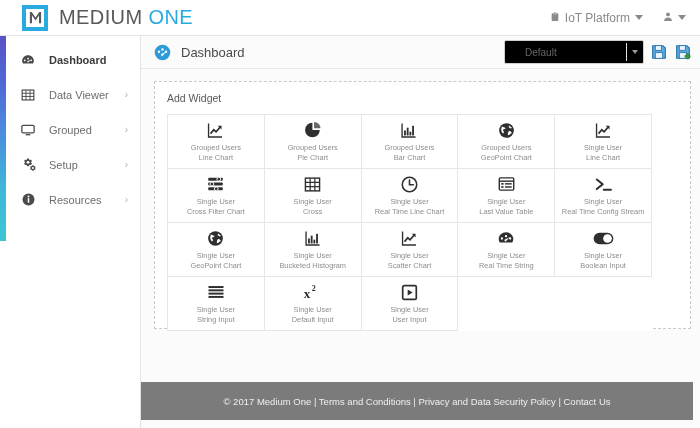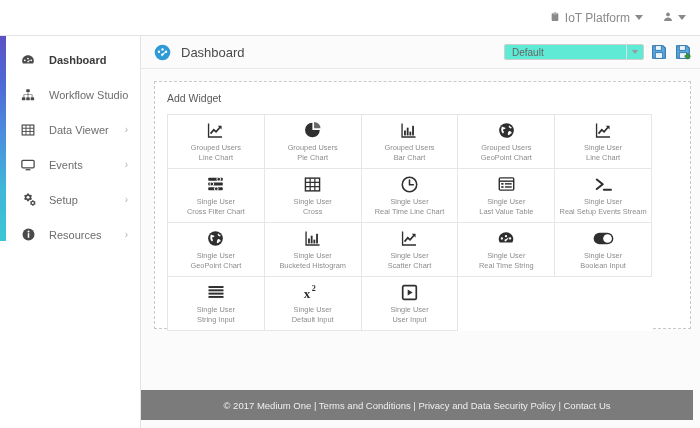--- a/index.html
+++ b/index.html
@@ -77,23 +77,23 @@
     background: #fbfbfb; display: flex; flex-direction: column;
   }
   .content-head {
     height: 33px; background: #fbfbfb; border-bottom: 1px solid #e8e8e8;
     display: flex; align-items: center; padding: 0 8px 0 13px; flex: 0 0 33px;
   }
   .ch-icon { width: 17px; height: 17px; display: flex; align-items: center; }
   .ch-title { margin-left: 10px; font-size: 13px; color: #4a4a4a; }
   .ch-right { margin-left: auto; display: flex; align-items: center; gap: 6px; }
   .select-box {
-    width: 140px; height: 16px; border: 1px solid #cfcfcf; background: #5eead4;
+    width: 140px; height: 24px; border: 1px solid #cfcfcf; background: #000000;
     display: flex; align-items: center; font-size: 10px; color: #666;
-    padding-left: 7px; border-radius: 2px; cursor: pointer;
+    padding-left: 20px; border-radius: 2px; cursor: pointer;
   }
   .select-arrow {
     margin-left: auto; width: 17px; height: 18px;
     border-left: 1px solid #e0e0e0;
     display: flex; align-items: center; justify-content: center;
   }
   .select-arrow i {
     width: 0; height: 0; border-left: 3.5px solid transparent;
     border-right: 3.5px solid transparent; border-top: 4px solid #999;
     display: block;
@@ -123,31 +123,39 @@
     height: 19px; display: flex; align-items: center; justify-content: center;
     color: #2f2f2f; margin-bottom: 3px;
   }
   .w-l1, .w-l2 {
     font-size: 7.4px; color: #8d8d8d; line-height: 10px; text-align: center;
     white-space: nowrap;
   }
 
   
   .footer {
-    position: absolute; left: 141px; bottom: 8px; width: 552px; height: 30px;
+    position: absolute; left: 141px; bottom: 8px; width: 552px; height: 38px;
     background: #7b7b7b; display: flex; align-items: center; justify-content: center;
   }
   .footer-text { font-size: 9.5px; color: #f0f0f0; }
 </style>
 </head>
 <body>
 
 <div class="app">
 
   <div class="topbar">
+    <div class="brand">
+      <span class="logo-mark">
+        <svg width="15" height="15" viewBox="0 0 24 24" aria-hidden="true">
+          <path d="M3 21 V3 h3 l6 9 6-9 h3 v18 h-3.4 V8.6 L12.2 16.6 6.4 8.6 V21 Z" fill="#58595b"></path>
+        </svg>
+      </span>
+      <span class="brand-text"><span class="brand-medium">MEDIUM</span> <span class="brand-one">ONE</span></span>
+    </div>
 
     <div class="topbar-right">
       <div class="tb-item">
         <span>
           <svg width="10" height="11" viewBox="0 0 24 24">
               <rect x="4" y="4" width="16" height="19" rx="2" fill="#8a8a8a"></rect>
               <rect x="8.5" y="1.5" width="7" height="4.5" rx="1.4" fill="#8a8a8a" stroke="#fff" stroke-width="1.2"></rect>
             </svg>
         </span>
         <span>IoT Platform</span>
@@ -176,53 +184,40 @@
               <circle cx="6.5" cy="12.5" r="1.5" fill="#fff"></circle>
               <circle cx="12" cy="9.6" r="1.5" fill="#fff"></circle>
               <circle cx="17.5" cy="12.5" r="1.5" fill="#fff"></circle>
               <path d="M12 16.5 16.4 11.4 10.5 14.3Z" fill="#fff"></path>
             </svg>
         </span>
         <span class="nav-label">Dashboard</span>
         <span class="nav-chev"></span>
       </div>
 
-      <div class="nav-item">
-        <span class="nav-icon">
-          <svg width="14" height="14" viewBox="0 0 24 24" fill="#4a4a4a">
-              <rect x="9" y="2" width="6" height="5" rx="1"></rect>
-              <rect x="1.5" y="16" width="6" height="5" rx="1"></rect>
-              <rect x="9" y="16" width="6" height="5" rx="1"></rect>
-              <rect x="16.5" y="16" width="6" height="5" rx="1"></rect>
-              <path d="M11.4 7h1.2v4h-1.2Zm-7 4h15.2v1.2H4.4Zm0 1h1.2v4H4.4Zm7 0h1.2v4h-1.2Zm7 0h1.2v4h-1.2Z"></path>
-            </svg>
-        </span>
-        <span class="nav-label">Workflow Studio</span>
-        <span class="nav-chev"></span>
-      </div>
 
       <div class="nav-item">
         <span class="nav-icon">
           <svg width="14" height="14" viewBox="0 0 24 24">
               <rect x="2" y="3.5" width="20" height="17" fill="none" stroke="#4a4a4a" stroke-width="2"></rect>
               <path d="M2 9h20M2 14.5h20M8.5 3.5v17M15.5 3.5v17" stroke="#4a4a4a" stroke-width="1.6"></path>
             </svg>
         </span>
         <span class="nav-label">Data Viewer</span>
         <span class="nav-chev">›</span>
       </div>
 
       <div class="nav-item">
         <span class="nav-icon">
           <svg width="14" height="14" viewBox="0 0 24 24">
               <rect x="1.5" y="4" width="21" height="13" rx="2" fill="none" stroke="#4a4a4a" stroke-width="2.2"></rect>
               <rect x="8" y="19" width="8" height="2.2" fill="#4a4a4a"></rect>
             </svg>
         </span>
-        <span class="nav-label">Events</span>
+        <span class="nav-label">Grouped</span>
         <span class="nav-chev">›</span>
       </div>
 
       <div class="nav-item">
         <span class="nav-icon">
           <svg width="15" height="14" viewBox="0 0 26 24" fill="#4a4a4a">
               <path d="M9.5 3.2 10.9.8h2.6l1.4 2.4 2.7-.3 1.3 2.3-1.6 2.2 1.6 2.2-1.3 2.3-2.7-.3-1.4 2.4h-2.6L9.5 11.6l-2.7.3L5.5 9.6l1.6-2.2L5.5 5.2 6.8 2.9Z"></path>
               <circle cx="12.2" cy="7.4" r="2.5" fill="#fff"></circle>
               <path d="M18.6 14.2l1-1.7h1.9l1 1.7 1.9-.2.9 1.6-1.1 1.6 1.1 1.6-.9 1.6-1.9-.2-1 1.7h-1.9l-1-1.7-1.9.2-.9-1.6 1.1-1.6-1.1-1.6.9-1.6Z"></path>
               <circle cx="20.5" cy="17.2" r="1.8" fill="#fff"></circle>
@@ -395,21 +390,21 @@
               <span class="w-l2">Last Value Table</span>
             </div>
             <div class="widget-cell">
               <span class="w-icon">
                 <svg width="19" height="15" viewBox="0 0 24 19">
                   <path d="M3.5 3.2 11 9.2l-7.5 6" stroke="#2f2f2f" stroke-width="2.6" fill="none" stroke-linecap="round" stroke-linejoin="round"></path>
                   <path d="M12.4 16.2h9" stroke="#2f2f2f" stroke-width="2.6" stroke-linecap="round"></path>
                 </svg>
               </span>
               <span class="w-l1">Single User</span>
-              <span class="w-l2">Real Setup Events Stream</span>
+              <span class="w-l2">Real Time Config Stream</span>
             </div>
             <div class="widget-cell">
               <span class="w-icon">
                 <svg width="17" height="17" viewBox="0 0 24 24">
                   <circle cx="12" cy="12" r="10.4" fill="#2f2f2f"></circle>
                   <path d="M5.6 6.4c1.6.2 2.3 1.5 3.6 1.3 1.4-.2 1.6 1.3.8 2-.9.8-2.4.3-2.8 1.4-.4 1.2.9 1.6 1.2 2.7.3 1.1-.6 2-1.5 2.4-1.6-1.5-2.5-3.7-2.3-6 .1-1.4.5-2.7 1-3.8Zm10.2-1.6c.9.5 1.3 1.7 2.4 2 1 .3 1.3 1.4.5 2-1 .7-2.2-.2-3-.9-.8-.7-.7-2 .1-3.1Zm-.3 8.1c1.4-.5 2.6.6 3.5 1.5.6.6.2 1.7-.6 1.9-1.3.3-1.7 1.7-2.9 2.2-1 .4-1.8-.6-1.6-1.6.2-1.4.3-3.4 1.6-4Z" fill="#fff"></path>
                 </svg>
               </span>
               <span class="w-l1">Single User</span>
               <span class="w-l2">GeoPoint Chart</span>

